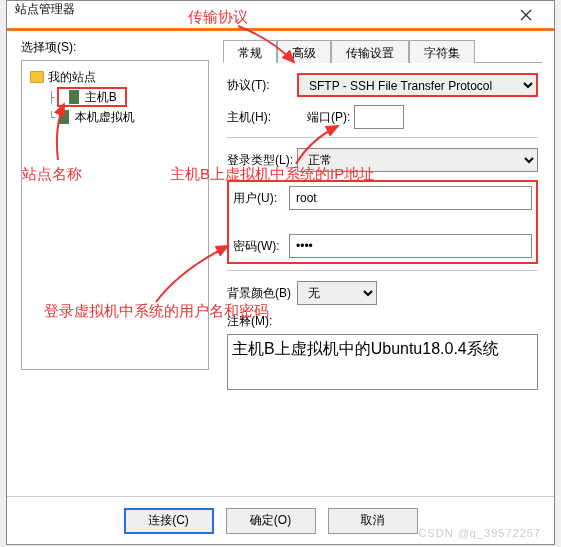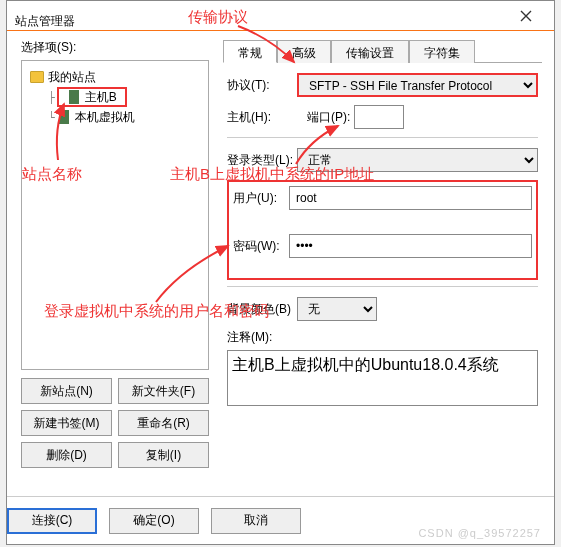--- a/index.html
+++ b/index.html
@@ -1,18 +1,18 @@
 <!DOCTYPE html>
 <html><head>
 <meta charset="utf-8">
 <style>
 *{box-sizing:border-box;margin:0;padding:0;font-family:"Microsoft YaHei","SimSun",sans-serif;font-size:12px}
 body{background:#f0f0f0;width:561px;height:547px;position:relative;overflow:hidden}
 .window{position:absolute;left:6px;top:0;width:549px;height:545px;background:#fff;border:1px solid #888}
-.title-bar{height:30px;display:flex;align-items:flex-end;padding:0 8px;border-bottom:1px solid #f97316;background:#fff}
+.title-bar{height:30px;display:flex;align-items:flex-start;padding:0 8px;border-bottom:3px solid #f97316;background:#fff}
 .title-text{flex:1;font-size:12px}
 .close-btn{width:40px;height:28px;display:flex;align-items:center;justify-content:center;cursor:pointer}
 .close-btn svg{width:12px;height:12px}
 .body{display:flex;flex-direction:column;height:calc(100% - 30px)}
 .upper{display:flex;flex:1;padding:8px 12px 0 14px}
 .left-col{width:188px;display:flex;flex-direction:column}
 .select-label{margin-bottom:4px}
 .tree{flex:1;border:1px solid #aaa;background:#fff;padding:6px 4px;height:310px;max-height:310px}
 .tree-row{display:flex;align-items:center;height:20px;padding-left:4px}
 .tree-row.lv1{padding-left:22px}
@@ -37,21 +37,21 @@
 .host-in{width:130px}
 .port-lbl{margin-left:10px;margin-right:4px}
 .port-in{width:50px}
 .divider{border:none;border-top:1px solid #ccc;margin:6px 0 10px 0}
 .login-sel{flex:1}
 .cred-wrap{border:2px solid #e33;padding:4px 4px}
 .cred-wrap .row{margin-bottom:24px}
 .cred-wrap input{flex:1}
 .bg-sel{width:80px}
 .notes{width:100%;height:56px;resize:none;font-size:16px;padding:4px}
-.bottom-bar{height:48px;border-top:1px solid #ccc;display:flex;align-items:center;justify-content:flex-start;padding-right:20px;gap:12px}
+.bottom-bar{height:48px;border-top:1px solid #ccc;display:flex;align-items:center;justify-content:center;padding-right:20px;gap:12px}
 .bottom-bar .btn{width:90px;height:26px}
 .btn.focus{border:2px solid #2a6fd6}
 .annot{position:absolute;color:#e33;font-size:15px;font-weight:500;pointer-events:none}
 .arrow{position:absolute;pointer-events:none}
 .arrow svg{overflow:visible}
 .watermark{position:absolute;right:20px;bottom:8px;color:#ccc;font-size:11px;letter-spacing:1px}
 </style>
 </head>
 <body>
 
@@ -79,40 +79,20 @@
               <span class="server-icon"></span>
               <span>主机B</span>
             </span>
           </div>
           <div class="tree-row lv1">
             <span class="tree-conn">└</span>
             <span class="server-icon"></span>
             <span>本机虚拟机</span>
           </div>
         </div>
-        <div class="btn-grid">
-          <div class="btn">
-              <span>新站点(N)</span>
-            </div>
-          <div class="btn">
-              <span>新文件夹(F)</span>
-            </div>
-          <div class="btn">
-              <span>新建书签(M)</span>
-            </div>
-          <div class="btn">
-              <span>重命名(R)</span>
-            </div>
-          <div class="btn">
-              <span>删除(D)</span>
-            </div>
-          <div class="btn">
-              <span>复制(I)</span>
-            </div>
-        </div>
       </div>
 
       <div class="right-col">
         <div class="tabs">
           <div class="tab active"><span>常规</span></div>
           <div class="tab"><span>高级</span></div>
           <div class="tab"><span>传输设置</span></div>
           <div class="tab"><span>字符集</span></div>
         </div>
         <div class="form">
@@ -132,21 +112,21 @@
             <span class="lbl">登录类型(L):</span>
             <select class="login-sel">
               <option>正常</option>
             </select>
           </div>
           <div class="cred-wrap">
             <div class="row">
               <span class="lbl-s">用户(U):</span>
               <input type="text" value="root" style="">
             </div>
-            <div class="row" style="margin-bottom:16px">
+            <div class="row" style="margin-bottom:0">
               <span class="lbl-s">密码(W):</span>
               <input type="text" value="••••" style="">
             </div>
           </div>
           <hr class="divider">
           <div class="row">
             <span class="lbl">背景颜色(B)</span>
             <select class="bg-sel">
               <option>无</option>
             </select>

